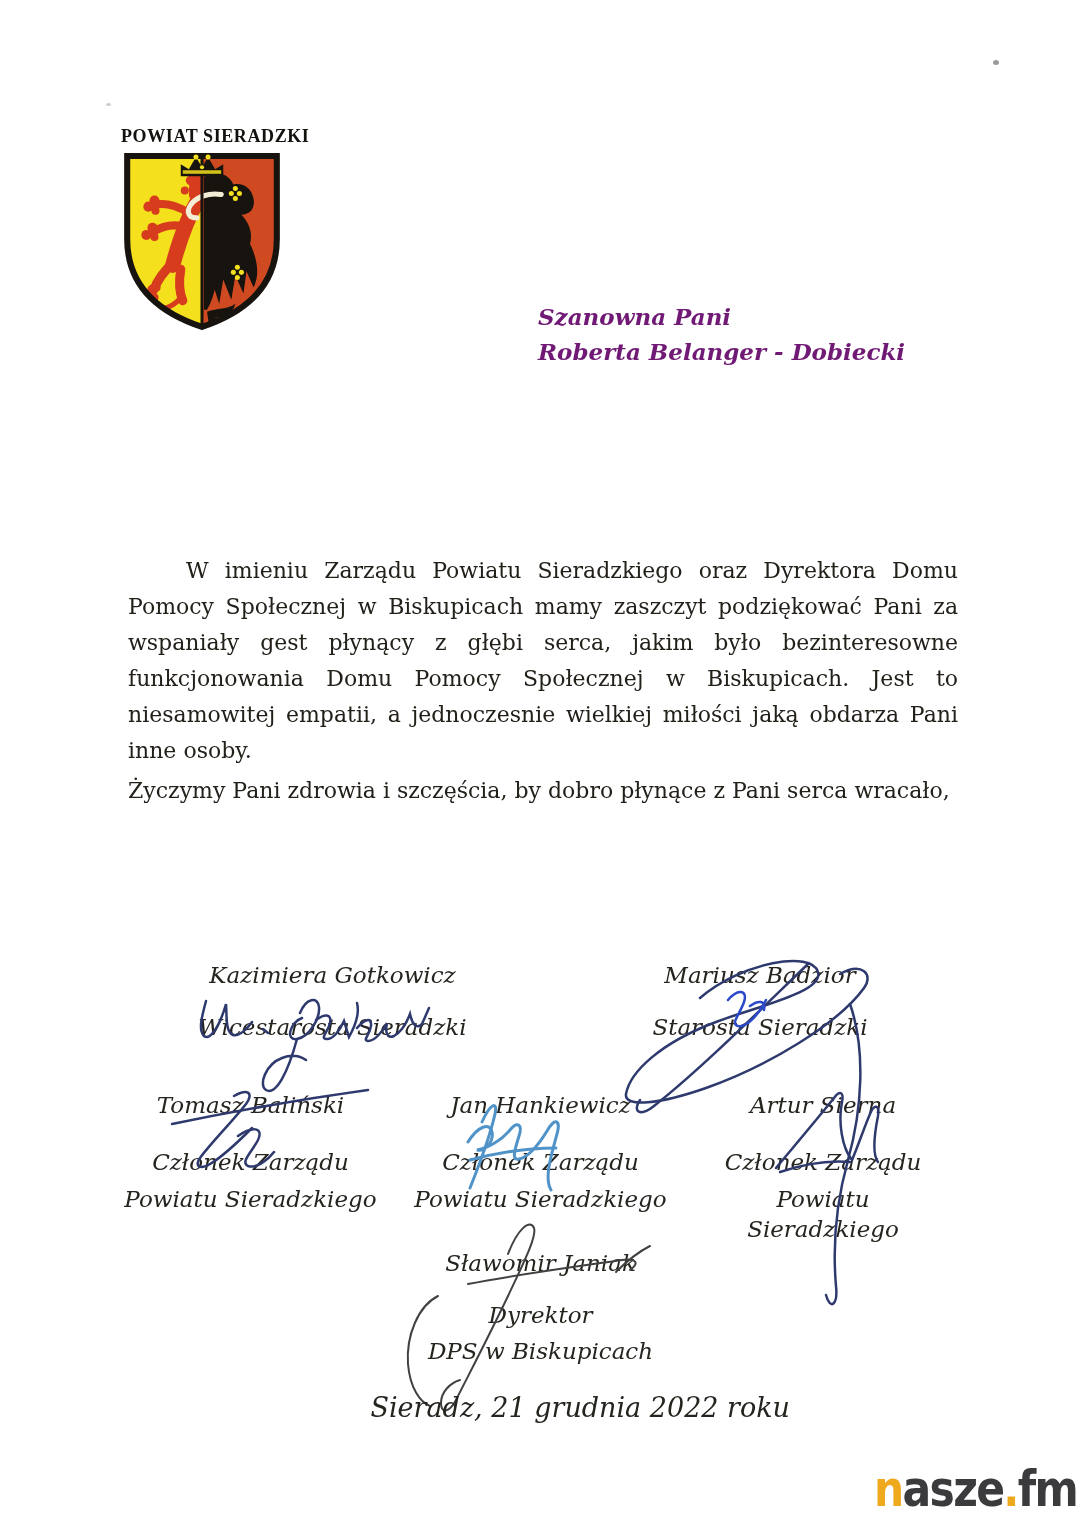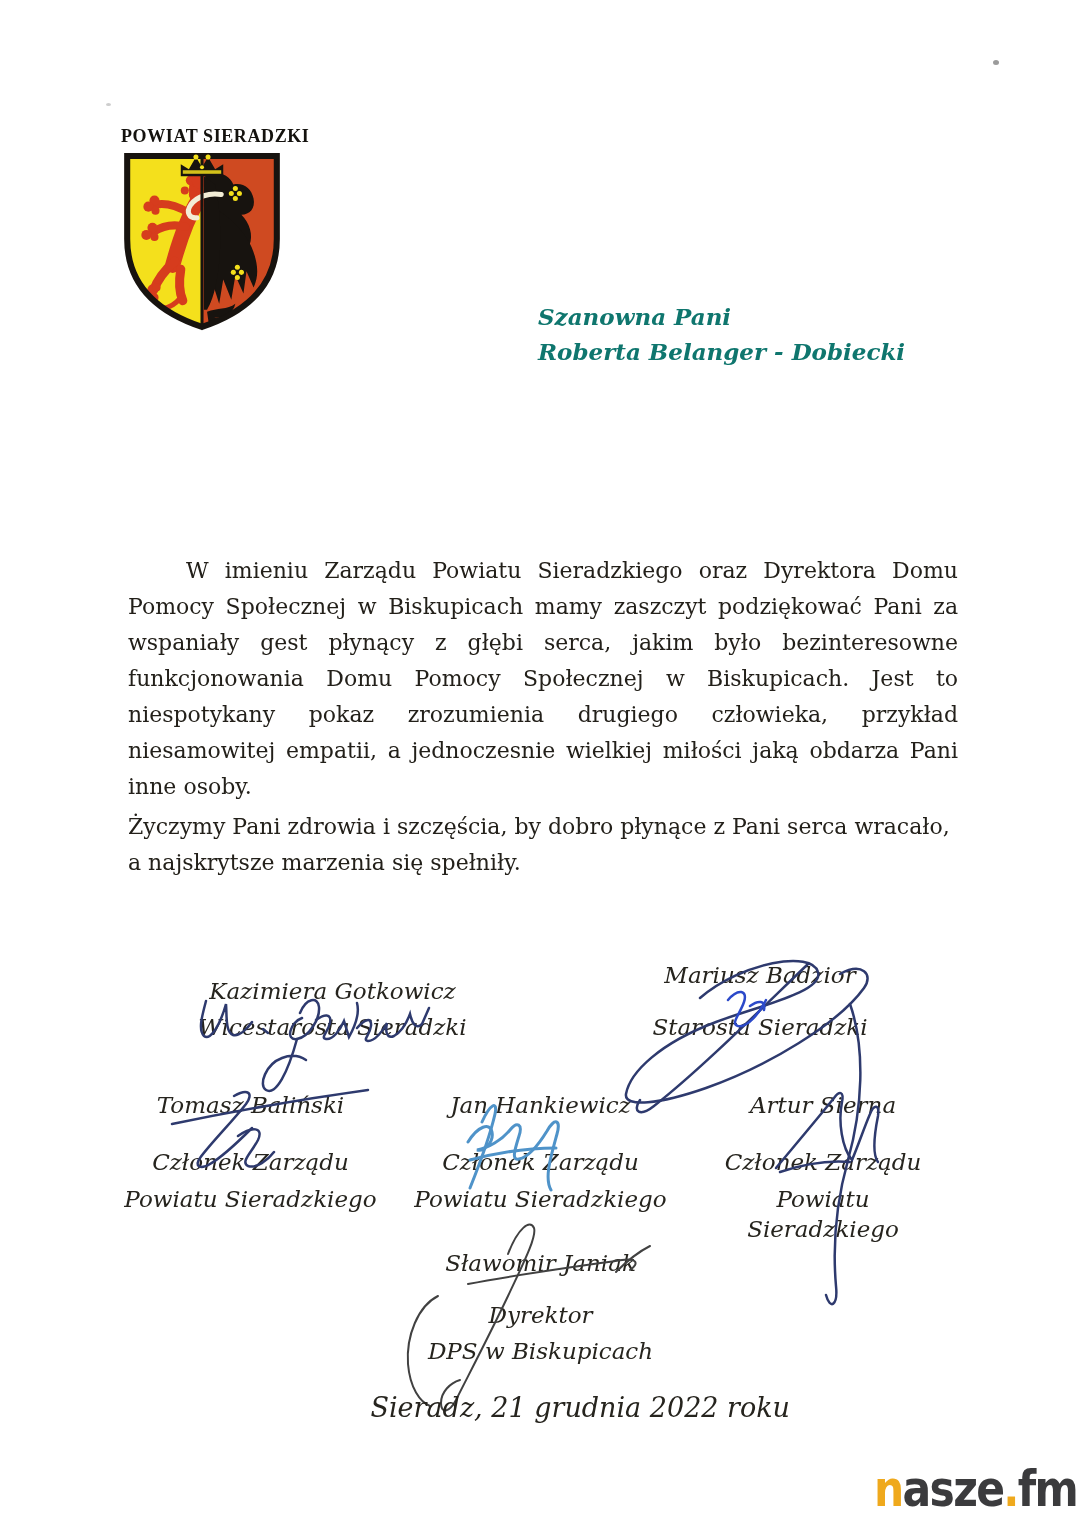--- a/index.html
+++ b/index.html
@@ -10,21 +10,21 @@
   
   .crest-label {
     position:absolute; left:121px; top:126px;
     font-family:"Liberation Serif", serif; font-weight:bold;
     font-size:18px; letter-spacing:0.6px; color:#14120e;text-align:right;
   }
   .crest { position:absolute; left:118px; top:148px; width:168px; height:184px; }
   
   .addressee {
     position:absolute; left:538px; top:299px;
-    font-weight:bold; font-style:italic; font-size:23px; line-height:35px; color:#0f766e;
+    font-weight:bold; font-style:italic; font-size:23px; line-height:35px; color:#701a75;
   }
   
   .body-block { position:absolute; left:128px; top:553px; width:830px;
     font-size:22px; color:#23201a; }
   .line { height:36px; line-height:36px; white-space:nowrap; }
   .jline { text-align:justify; text-align-last:justify; white-space:normal; }
   .indent { padding-left:58px; }
   .para2 { margin-top:4px; }
   
   .sig-text {
@@ -125,31 +125,29 @@
     <div>Szanowna Pani</div>
     <div>Roberta Belanger - Dobiecki</div>
   </div>
 
   <div class="body-block">
     <div>
       <div class="line jline indent">W imieniu Zarządu Powiatu Sieradzkiego oraz Dyrektora Domu</div>
       <div class="line jline">Pomocy Społecznej w Biskupicach mamy zaszczyt podziękować Pani za</div>
       <div class="line jline">wspaniały gest płynący z głębi serca, jakim było bezinteresowne</div>
       <div class="line jline">funkcjonowania Domu Pomocy Społecznej w Biskupicach. Jest to</div>
-      <div class="line jline">niespotykany pokaz zrozumienia drugiego człowieka, przykład</div>
       <div class="line jline">niesamowitej empatii, a jednoczesnie wielkiej miłości jaką obdarza Pani</div>
       <div class="line">inne osoby.</div>
     </div>
     <div class="para2">
       <div class="line">Życzymy Pani zdrowia i szczęścia, by dobro płynące z Pani serca wracało,</div>
-      <div class="line">a najskrytsze marzenia się spełniły.</div>
     </div>
   </div>
 
-  <div class="sig-text" style="left:125px; top:960px; width:415px;margin-top:16px;">Kazimiera Gotkowicz</div>
+  <div class="sig-text" style="left:125px; top:960px; width:415px;">Kazimiera Gotkowicz</div>
   <div class="sig-text" style="left:125px; top:1012px; width:415px;">Wicestarosta Sieradzki</div>
 
   <div class="sig-text" style="left:595px; top:960px; width:330px;">Mariusz Badzior</div>
   <div class="sig-text" style="left:595px; top:1012px; width:330px;">Starosta Sieradzki</div>
 
   <div class="sig-text" style="left:118px; top:1090px; width:265px;">Tomasz Baliński</div>
   <div class="sig-text" style="left:118px; top:1147px; width:265px;">Członek Zarządu</div>
   <div class="sig-text" style="left:118px; top:1184px; width:265px;">Powiatu Sieradzkiego</div>
 
   <div class="sig-text" style="left:413px; top:1090px; width:255px;">Jan Hankiewicz</div>

